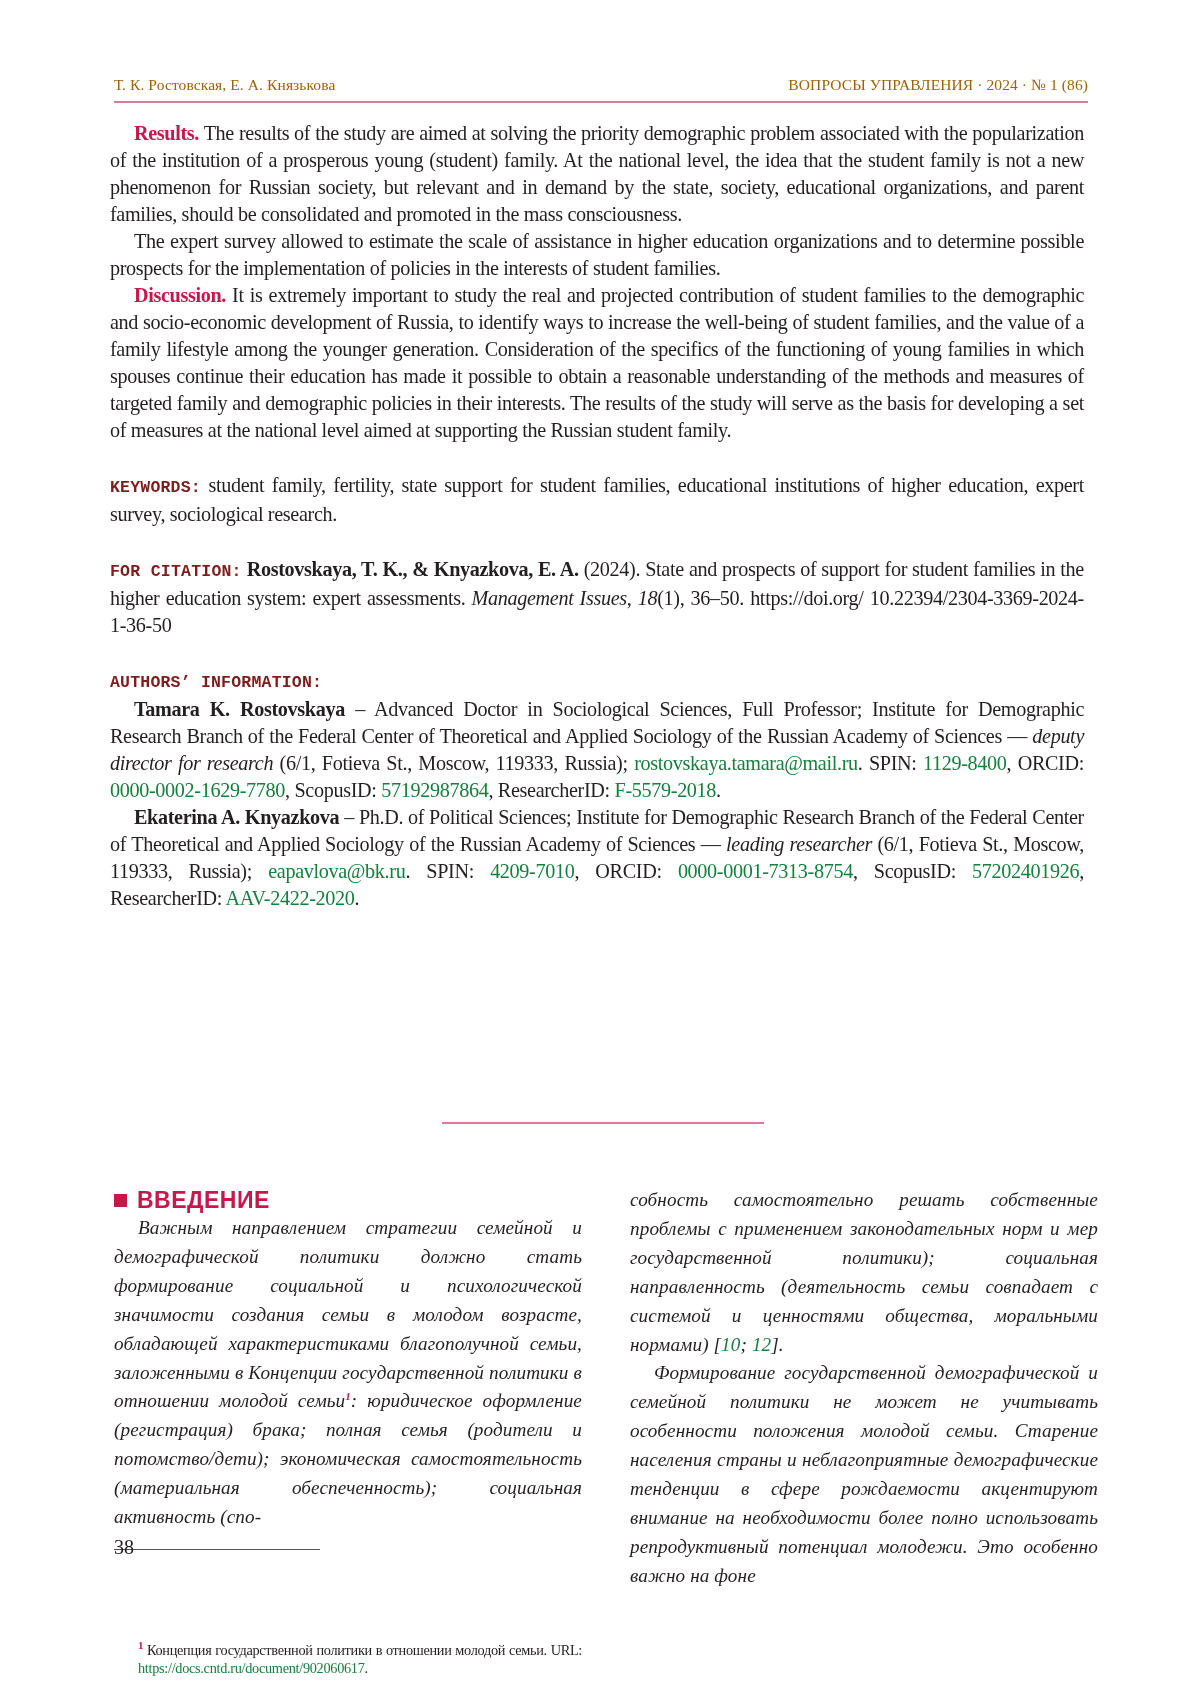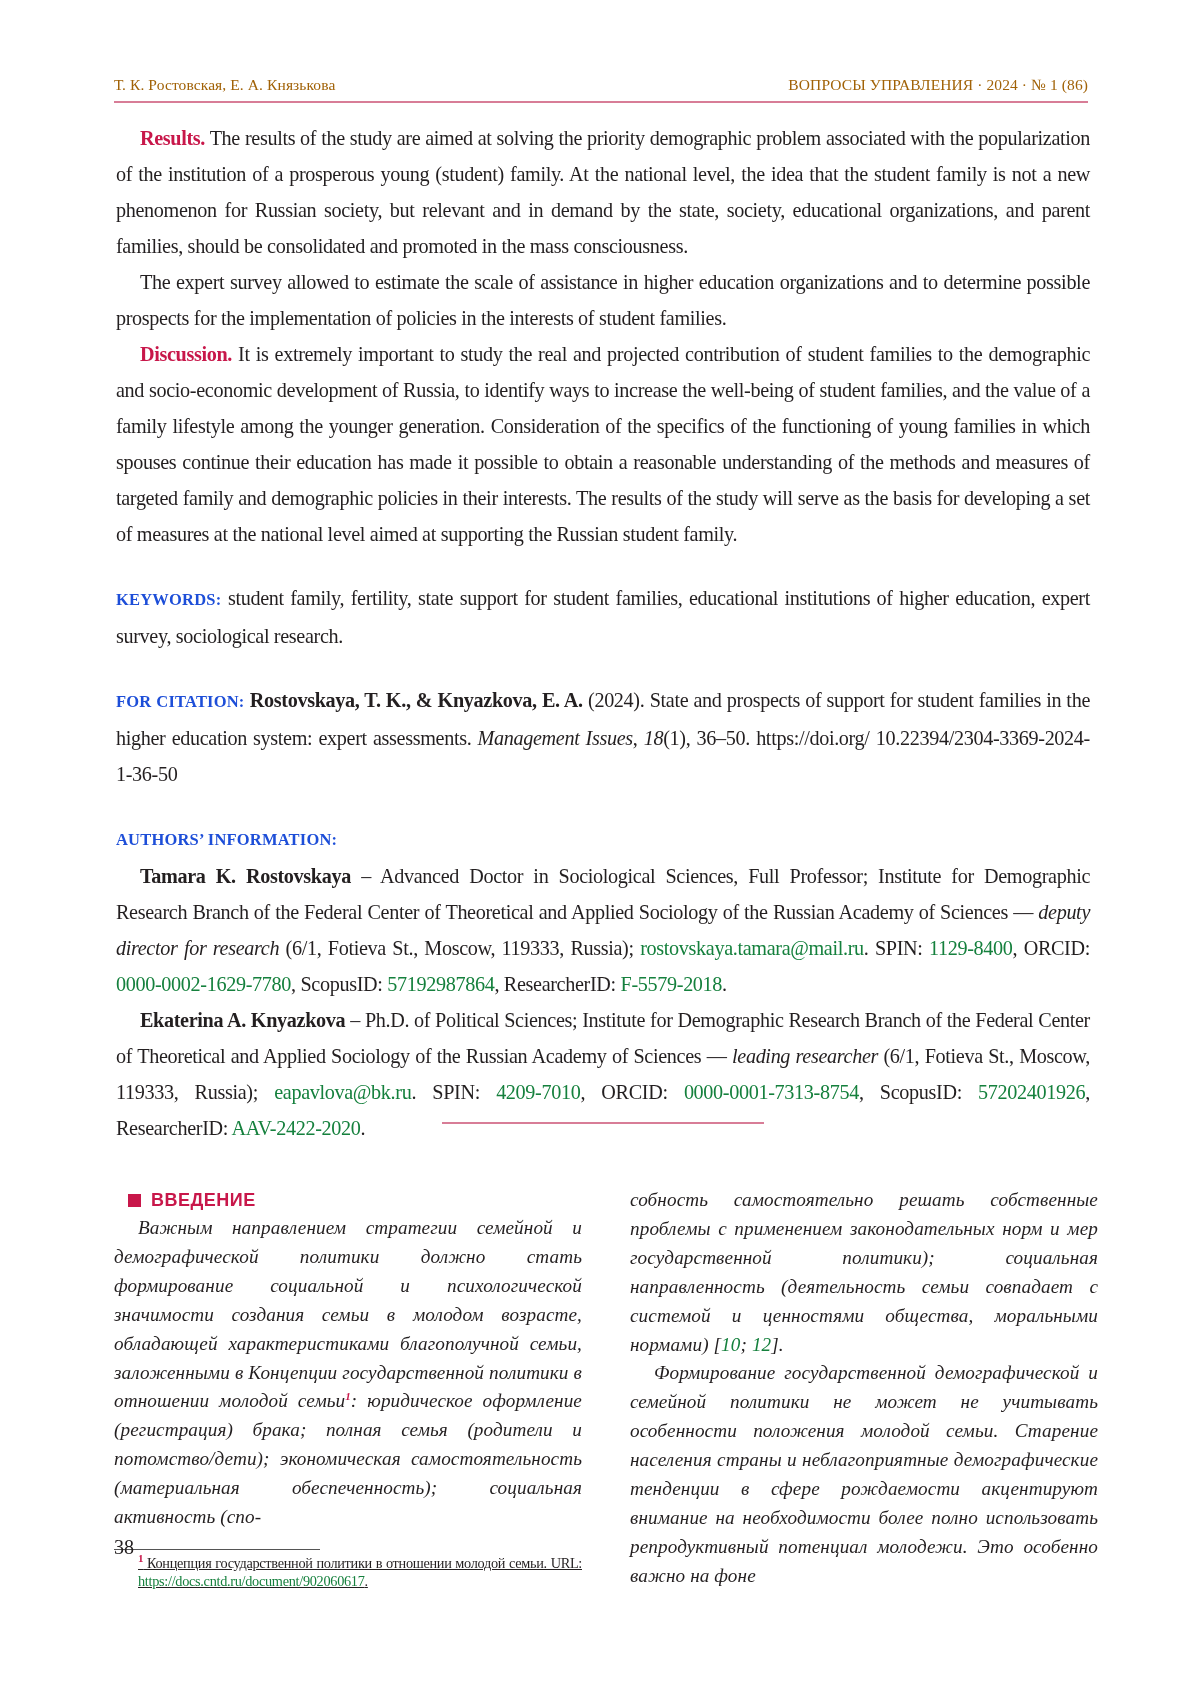--- a/index.html
+++ b/index.html
@@ -16,30 +16,30 @@
       position: absolute;
       left: 114px; top: 76px; width: 974px;
       display: flex; justify-content: space-between; align-items: baseline;
       font-size: 15.5px; letter-spacing: 0.1px; color: #a16207;
     }
     .header-rule {
       position: absolute; left: 114px; top: 101px; width: 974px; height: 2px;
       background: #d87d97;
     }
     .abstract {
-      position: absolute; left: 116px; top: 120px; width: 974px;
-      font-size: 20.2px; line-height: 36px; text-align: justify;
+      position: absolute; left: 110px; top: 120px; width: 974px;
+      font-size: 20.2px; line-height: 27px; text-align: justify;
       letter-spacing: -0.35px;
     }
     .abstract p { text-indent: 24px; }
     .abstract p.noindent { text-indent: 0; }
     .lbl-serif-bold { font-weight: bold; color: #c8174a; }
     .lbl-sans {
-      font-family: Liberation Serif, serif;
-      font-weight: bold; color: #1d4ed8; font-size: 16.5px; letter-spacing: 0.2px;
+      font-family: Liberation Mono, monospace;
+      font-weight: bold; color: #7f1d1d; font-size: 16.5px; letter-spacing: 0.2px;
     }
     .gap { height: 28px; }
     .gap-sm { height: 27px; }
     .link { color: #15803d; }
     .b { font-weight: bold; }
     .i { font-style: italic; }
     .center-rule {
       position: absolute; left: 442px; top: 1122px; width: 322px; height: 2px;
       background: #d87d97;
     }
@@ -47,36 +47,35 @@
       position: absolute; top: 1186px; width: 468px;
       font-size: 19.2px; line-height: 28.9px; text-align: justify;
       letter-spacing: 0.1px;
     }
     .col-left { left: 114px; }
     .col-right { left: 630px; }
     .col p { text-indent: 24px; font-style: italic; }
     .col p.cont { text-indent: 0; }
     .section-head {
       font-family: "Liberation Sans", "DejaVu Sans", sans-serif;
-      font-weight: bold; color: #c8174a; font-size: 18px; letter-spacing: 0.5px;
-      display: flex; align-items: center; gap: 10px; line-height: 28px; margin-left: 14px;
+      font-weight: bold; color: #c8174a; font-size: 23px; letter-spacing: 0.5px;
+      display: flex; align-items: center; gap: 10px; line-height: 28px;
     }
     .square-icon {
       display: inline-block; width: 13px; height: 13px; background: #c8174a;
     }
     sup.fn { color: #c8174a; font-size: 11px; font-weight: bold; vertical-align: super; line-height: 0; }
     .fn-rule {
       position: absolute; left: 114px; top: 1549px; width: 206px; height: 1px;
       background: #555;
     }
     .footnote {
-      position: absolute; left: 114px; top: 1554px; width: 468px;
+      position: absolute; left: 114px; top: 1641px; width: 468px;
       font-size: 14.3px; line-height: 18px; text-align: justify;
       letter-spacing: -0.3px;
-      text-decoration: underline;
     }
     .footnote .indent { padding-left: 24px; }
     .page-number {
       position: absolute; left: 114px; top: 1536px;
       font-size: 20px;
     }
   </style>
 </head>
 <body>
 

